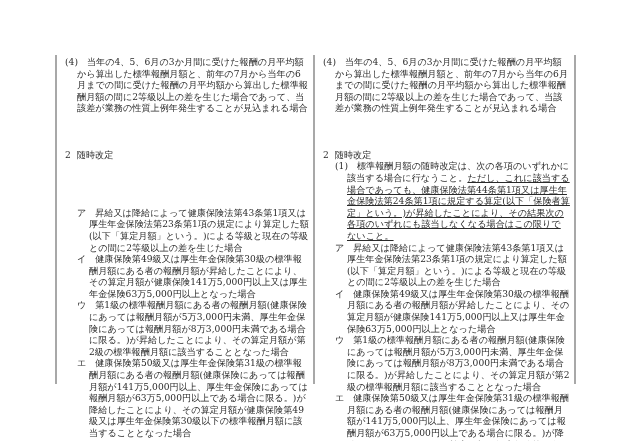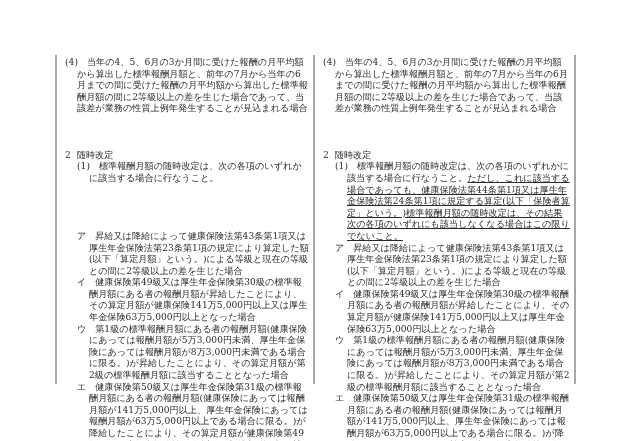--- a/index.html
+++ b/index.html
@@ -39,23 +39,20 @@
   <div class="col left">
     <div class="para hang">
       <span>(4)</span>&nbsp;&nbsp;&nbsp;<span>当年の4、5、6月の3か月間に受けた報酬の月平均額から算出した標準報酬月額と、前年の7月から当年の6月までの間に受けた報酬の月平均額から算出した標準報酬月額の間に2等級以上の差を生じた場合であって、当該差が業務の性質上例年発生することが見込まれる場合</span>
     </div>
     <div class="gap"></div>
       <div class="gap"></div>
       <div class="gap"></div>
     <div class="para">
       <span>2</span>&nbsp;&nbsp;<span>随時改定</span>
     </div>
-    <div class="para hang2">
-      <span>(1)</span>&nbsp;&nbsp;&nbsp;<span>標準報酬月額の随時改定は、次の各項のいずれかに該当する場合に行なうこと。</span>
-    </div>
     <div class="gap"></div>
       <div class="gap"></div>
       <div class="gap"></div>
       <div class="gap"></div>
     <div class="para hang2">
       <span>ア</span>&nbsp;&nbsp;&nbsp;<span>昇給又は降給によって健康保険法第43条第1項又は厚生年金保険法第23条第1項の規定により算定した額(以下「算定月額」という。)による等級と現在の等級との間に2等級以上の差を生じた場合</span>
     </div>
     <div class="para hang2">
       <span>イ</span>&nbsp;&nbsp;&nbsp;<span>健康保険第49級又は厚生年金保険第30級の標準報酬月額にある者の報酬月額が昇給したことにより、その算定月額が健康保険141万5,000円以上又は厚生年金保険63万5,000円以上となった場合</span>
     </div>
@@ -71,21 +68,21 @@
     <div class="para hang">
       <span>(4)</span>&nbsp;&nbsp;&nbsp;<span>当年の4、5、6月の3か月間に受けた報酬の月平均額から算出した標準報酬月額と、前年の7月から当年の6月までの間に受けた報酬の月平均額から算出した標準報酬月額の間に2等級以上の差を生じた場合であって、当該差が業務の性質上例年発生することが見込まれる場合</span>
     </div>
     <div class="gap"></div>
       <div class="gap"></div>
       <div class="gap"></div>
     <div class="para">
       <span>2</span>&nbsp;&nbsp;<span>随時改定</span>
     </div>
     <div class="para hang2">
-      <span>(1)</span>&nbsp;&nbsp;&nbsp;<span>標準報酬月額の随時改定は、次の各項のいずれかに該当する場合に行なうこと。</span><span class="u">ただし、これに該当する場合であっても、健康保険法第44条第1項又は厚生年金保険法第24条第1項に規定する算定(以下「保険者算定」という。)標準報酬月額の随時改定は、その結果次の各項のいずれにも該当しなくなる場合はこの限りでないこと。</span>
+      <span>(1)</span>&nbsp;&nbsp;&nbsp;<span>標準報酬月額の随時改定は、次の各項のいずれかに該当する場合に行なうこと。</span><span class="u">ただし、これに該当する場合であっても、健康保険法第44条第1項又は厚生年金保険法第24条第1項に規定する算定(以下「保険者算定」という。)が昇給したことにより、その結果次の各項のいずれにも該当しなくなる場合はこの限りでないこと。</span>
     </div>
     <div class="para hang2">
       <span>ア</span>&nbsp;&nbsp;&nbsp;<span>昇給又は降給によって健康保険法第43条第1項又は厚生年金保険法第23条第1項の規定により算定した額(以下「算定月額」という。)による等級と現在の等級との間に2等級以上の差を生じた場合</span>
     </div>
     <div class="para hang2">
       <span>イ</span>&nbsp;&nbsp;&nbsp;<span>健康保険第49級又は厚生年金保険第30級の標準報酬月額にある者の報酬月額が昇給したことにより、その算定月額が健康保険141万5,000円以上又は厚生年金保険63万5,000円以上となった場合</span>
     </div>
     <div class="para hang2">
       <span>ウ</span>&nbsp;&nbsp;&nbsp;<span>第1級の標準報酬月額にある者の報酬月額(健康保険にあっては報酬月額が5万3,000円未満、厚生年金保険にあっては報酬月額が8万3,000円未満である場合に限る。)が昇給したことにより、その算定月額が第2級の標準報酬月額に該当することとなった場合</span>
     </div>

